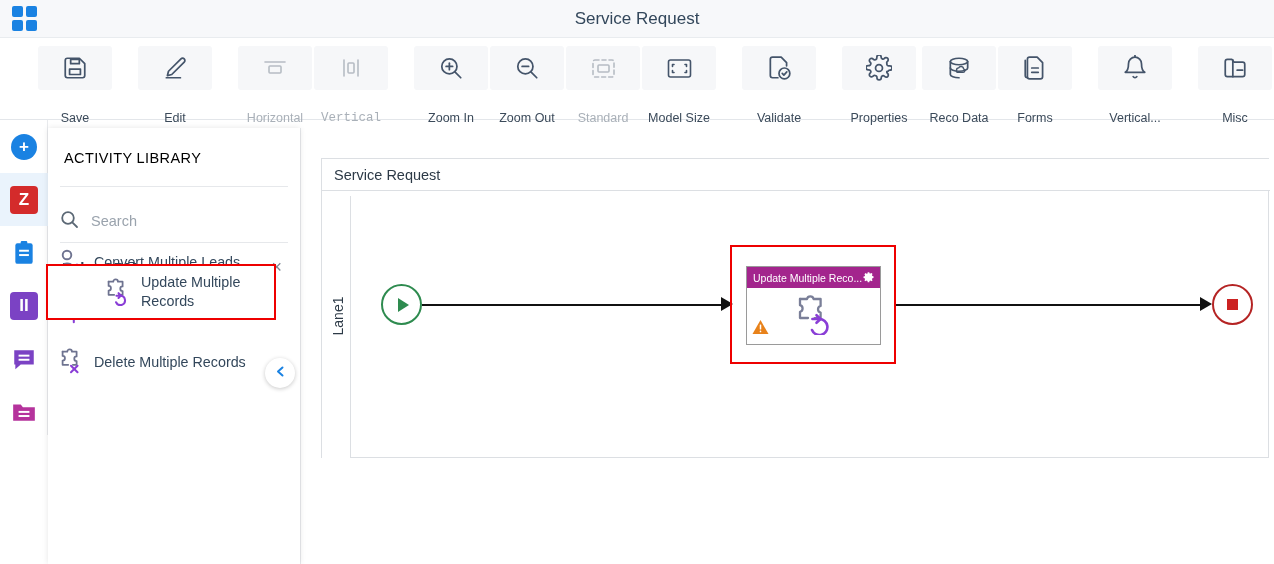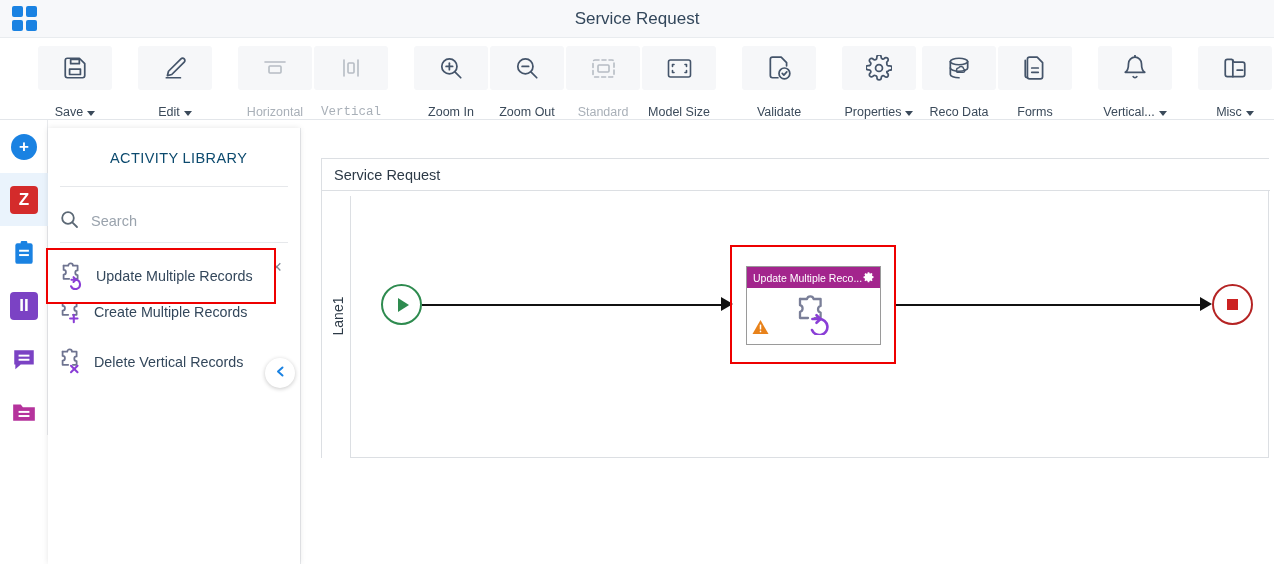--- a/index.html
+++ b/index.html
@@ -44,25 +44,25 @@
     cursor: pointer;
     user-select: none;
   }
   .tb-icon {
     width: 74px; height: 44px;
     background: #f6f7f9;
     border-radius: 3px;
     display: flex; align-items: center; justify-content: center;
   }
   .tb-label {
-    margin-top: 15px;
+    margin-top: 21px;
     font-size: 12.5px;
     color: #3b4a5a;
     white-space: nowrap;
-    display: flex; align-items: center; gap: 4px;
+    display: flex; align-items: center; gap: 4px; flex-direction: column;
   }
   .tb-item.disabled .tb-label { color: #a9b0b8; }
   .tb-item.disabled svg { stroke: #b6bcc4; }
   .caret {
     display: inline-block;
     width: 0; height: 0;
     border-left: 4.5px solid transparent;
     border-right: 4.5px solid transparent;
     border-top: 5px solid #3b4a5a;
     position: relative; top: 1px;
@@ -91,22 +91,21 @@
   
   #libpanel {
     position: absolute; left: 48px; top: 128px; width: 252px; height: 436px;
     background: #ffffff;
     box-shadow: 0 0 6px rgba(0,0,0,0.10);
     z-index: 5;
   }
   #lib-title {
     position: absolute; left: 16px; top: 22px;
     font-size: 14.5px; letter-spacing: 0.4px;
-    color: #0c4a6e;
-    margin-left: 46px;
+    color: #000000;
   }
   #lib-divider1 { position: absolute; left: 12px; top: 58px; width: 228px; height: 1px; background: #e6e8eb; }
   #searchrow {
     position: absolute; left: 12px; top: 72px; width: 228px; height: 42px;
     display: flex; align-items: center;
   }
   #search-input {
     border: none; outline: none;
     font-size: 14.5px; color: #33475b;
     width: 180px; margin-left: 10px;
@@ -523,21 +522,21 @@
     </div>
     <div class="act-item" style="top: 210px;">
       <div class="act-icon">
         <svg width="30" height="28" viewBox="0 0 32 30" fill="none">
           <path d="M7 4h5a2.5 2.5 0 015 0h5v5a2.5 2.5 0 000 5v4h-4" stroke="#6e7390" stroke-width="1.9" stroke-linecap="round" stroke-linejoin="round"></path>
           <path d="M7 4v4.5a2.5 2.5 0 010 5V18h6" stroke="#6e7390" stroke-width="1.9" stroke-linecap="round" stroke-linejoin="round"></path>
           <line x1="16" y1="19" x2="23" y2="26" stroke="#8a3ed6" stroke-width="2.2" stroke-linecap="round"></line>
           <line x1="23" y1="19" x2="16" y2="26" stroke="#8a3ed6" stroke-width="2.2" stroke-linecap="round"></line>
         </svg>
       </div>
-      <div class="act-label">Delete Vertical Records</div>
+      <div class="act-label">Delete Multiple Records</div>
     </div>
   </div>
 
 <div id="collapse-btn">
   <span>
     <svg width="13" height="13" viewBox="0 0 13 13" fill="none" stroke="#1a82e2" stroke-width="2" stroke-linecap="round" stroke-linejoin="round">
       <polyline points="8.5,2.5 4,6.5 8.5,10.5"></polyline>
     </svg>
   </span>
 </div>
@@ -595,21 +594,21 @@
       <div class="arrowhead" style="left:849px;"></div>
 
       <div id="end-event">
         <div id="end-sq"></div>
       </div>
 
     </div>
   </div>
 </div>
 
-<div class="act-item selected" style="top: 248px; background: rgb(255, 255, 255); z-index: 6;">
+<div class="act-item selected" style="top: 264px; background: rgb(255, 255, 255); z-index: 6; padding-left: 45px;">
     <div class="act-icon">
       <svg width="30" height="28" viewBox="0 0 32 30" fill="none">
         <path d="M7 4h5a2.5 2.5 0 015 0h5v5a2.5 2.5 0 000 5v4h-4" stroke="#6e7390" stroke-width="1.9" stroke-linecap="round" stroke-linejoin="round"></path>
         <path d="M7 4v4.5a2.5 2.5 0 010 5V18h6" stroke="#6e7390" stroke-width="1.9" stroke-linecap="round" stroke-linejoin="round"></path>
         <path d="M15 26a5 5 0 104.6-7h-4.2" stroke="#8a3ed6" stroke-width="2.2" stroke-linecap="round"></path>
         <path d="M17.6 16.2l2.6 2.6-2.6 2.6" stroke="#8a3ed6" stroke-width="2.2" stroke-linecap="round" stroke-linejoin="round"></path>
       </svg>
     </div>
     <div class="act-label">Update Multiple Records</div>
   </div>

